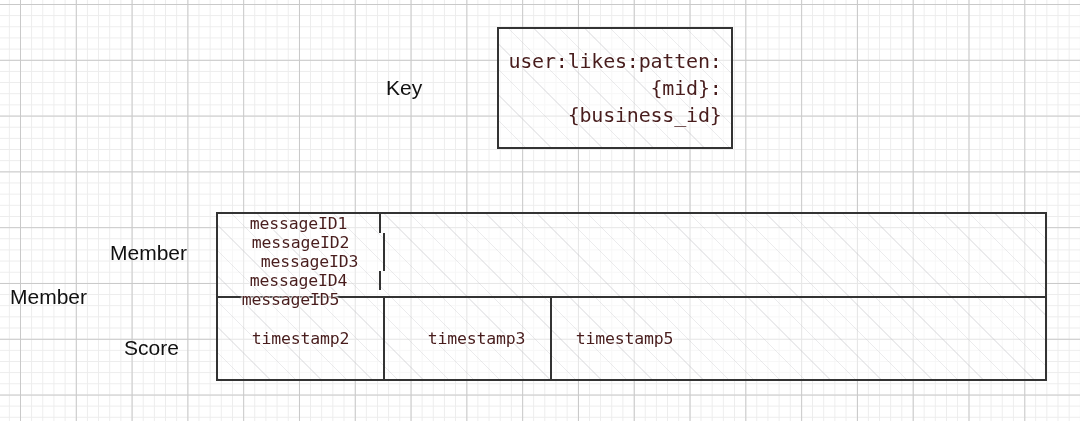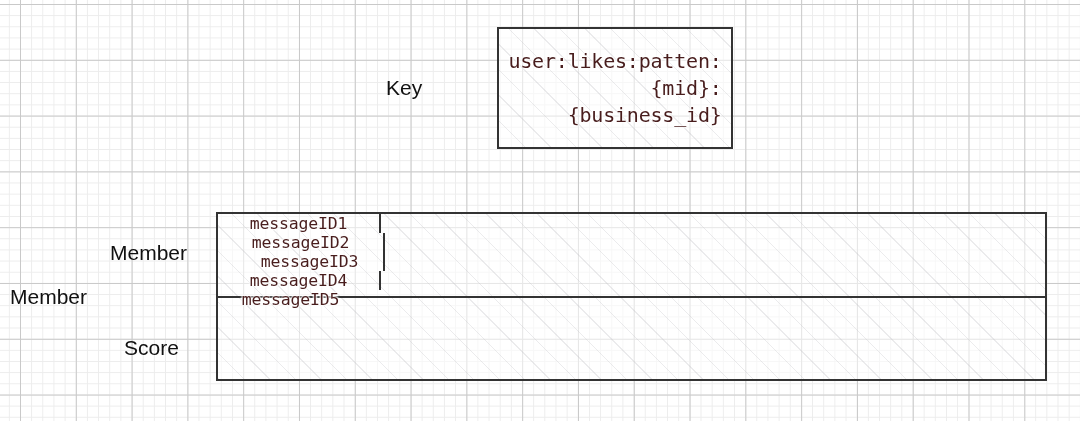--- a/index.html
+++ b/index.html
@@ -166,17 +166,20 @@
 
     <div class="trow top">
       <div class="tcell c1">messageID1</div>
       <div class="tcell c2">messageID2</div>
       <div class="tcell c3">messageID3</div>
       <div class="tcell c4">messageID4</div>
       <div class="tcell c5 last">messageID5</div>
     </div>
 
     <div class="trow">
+      <div class="tcell c2">timestamp2</div>
+      <div class="tcell c3">timestamp3</div>
+      <div class="tcell c5 last">timestamp5</div>
     </div>
 
   </div>
 
 </div>
 
 </body></html>

